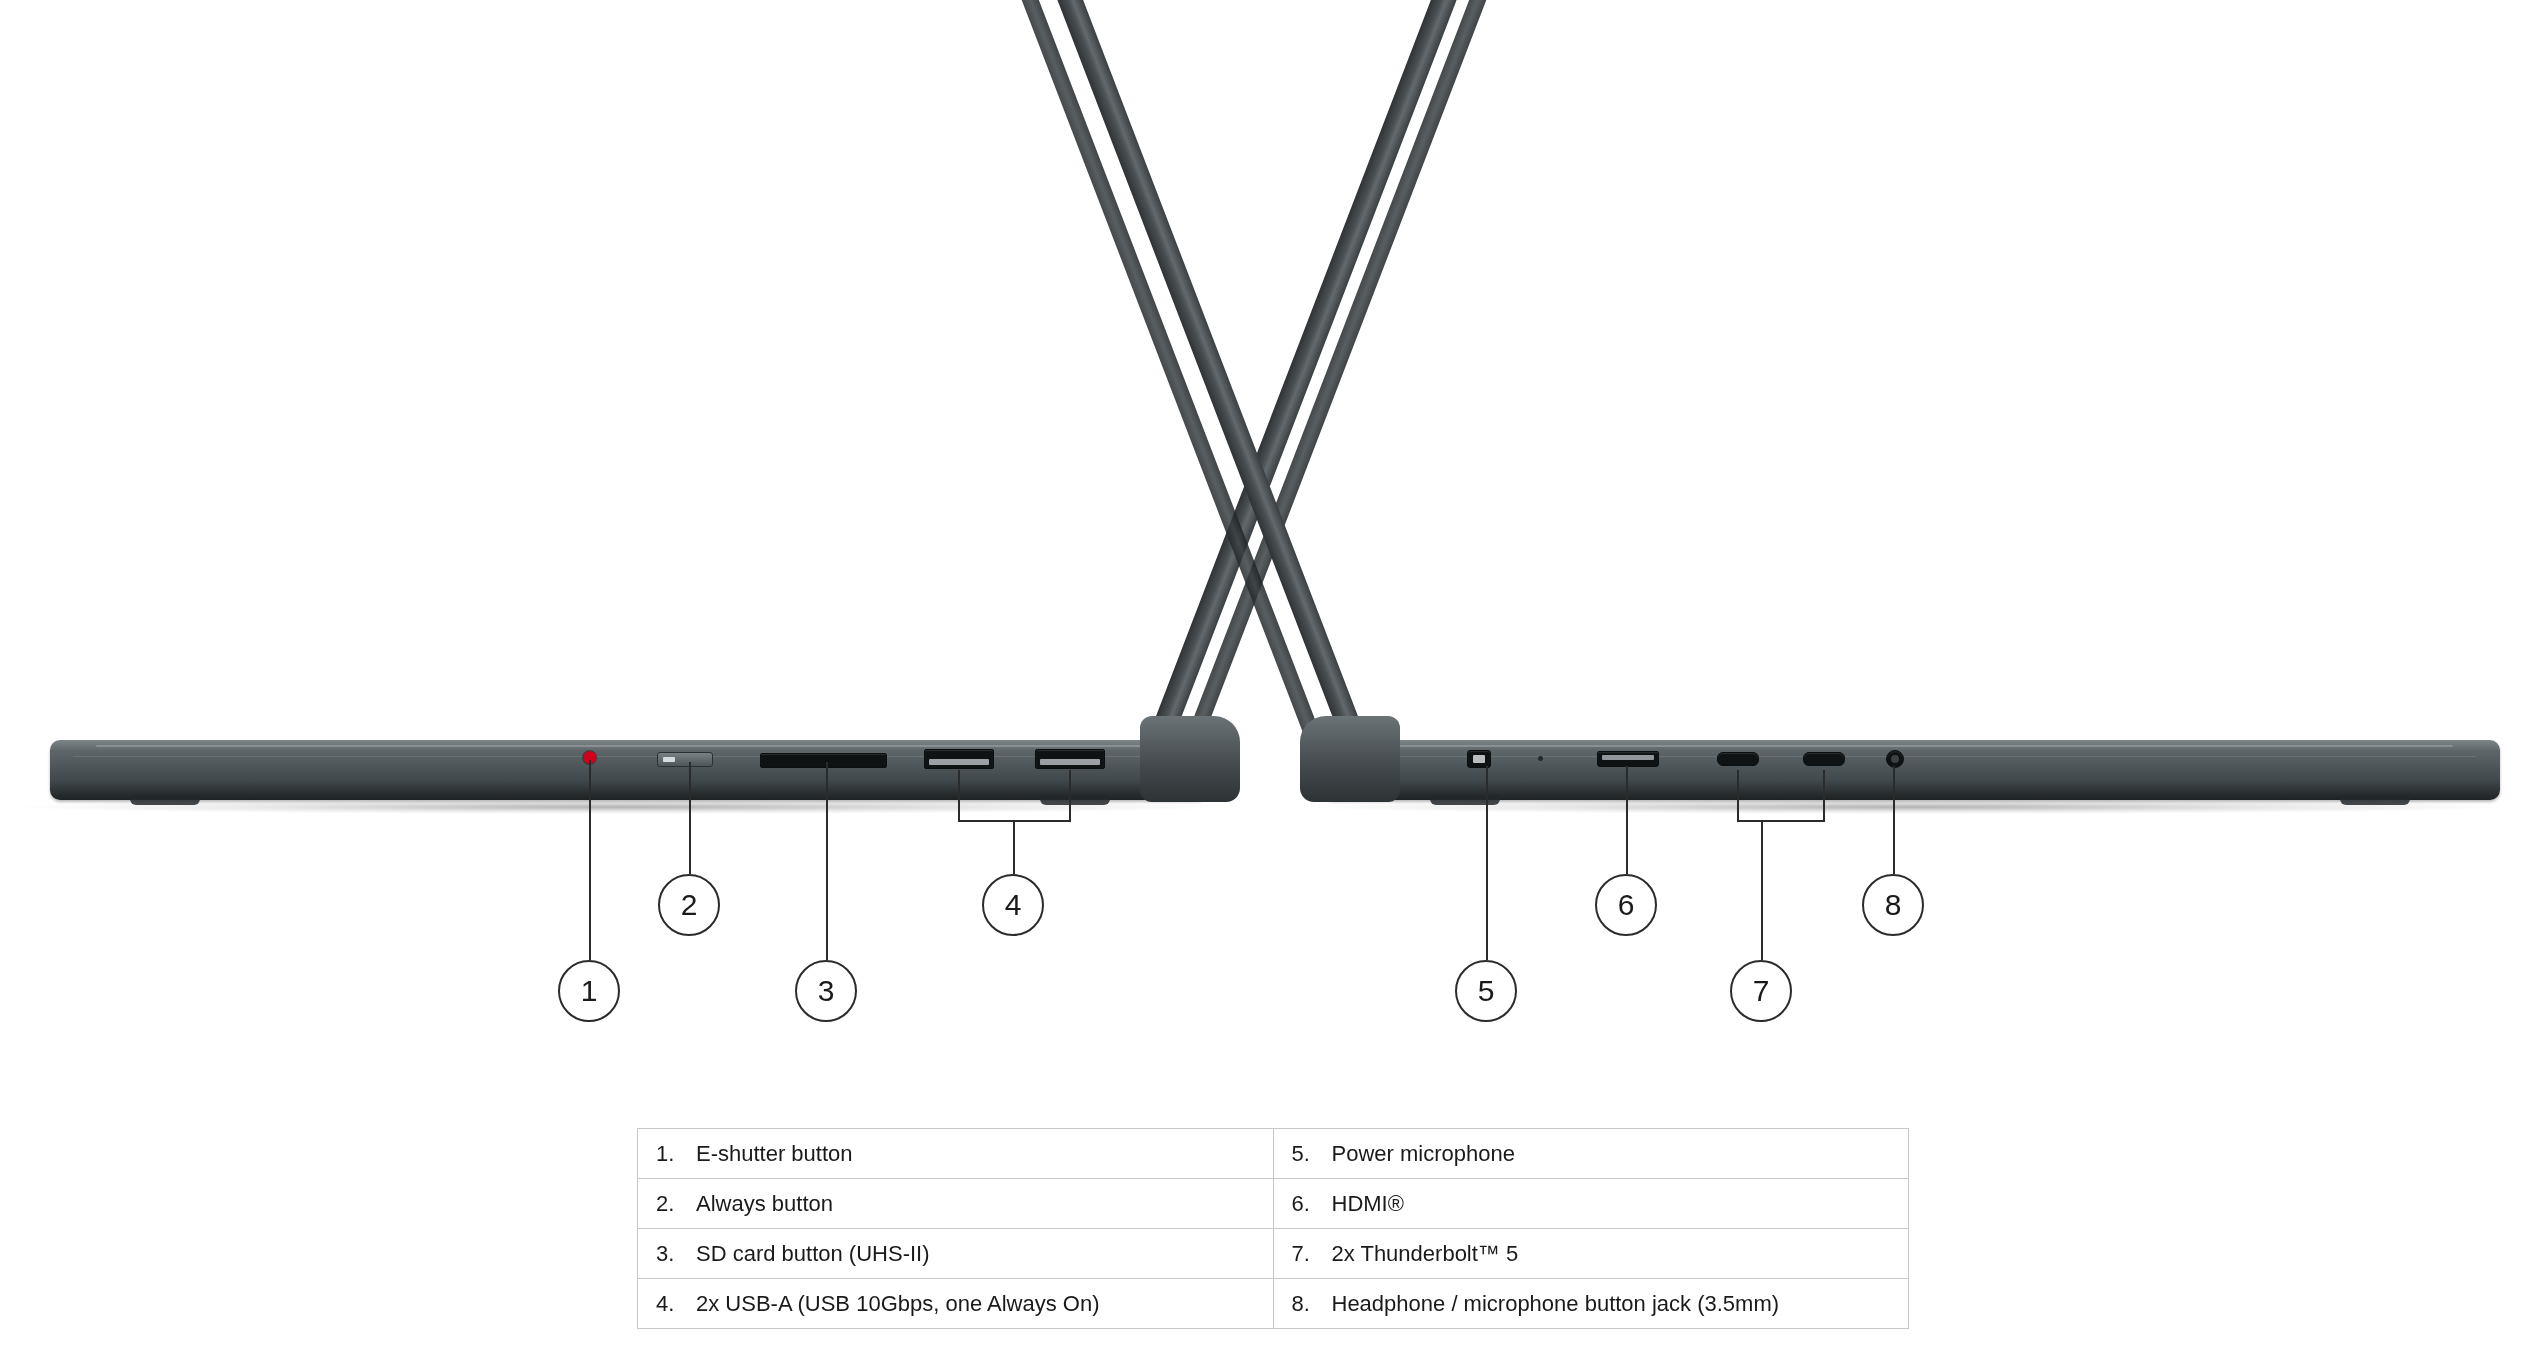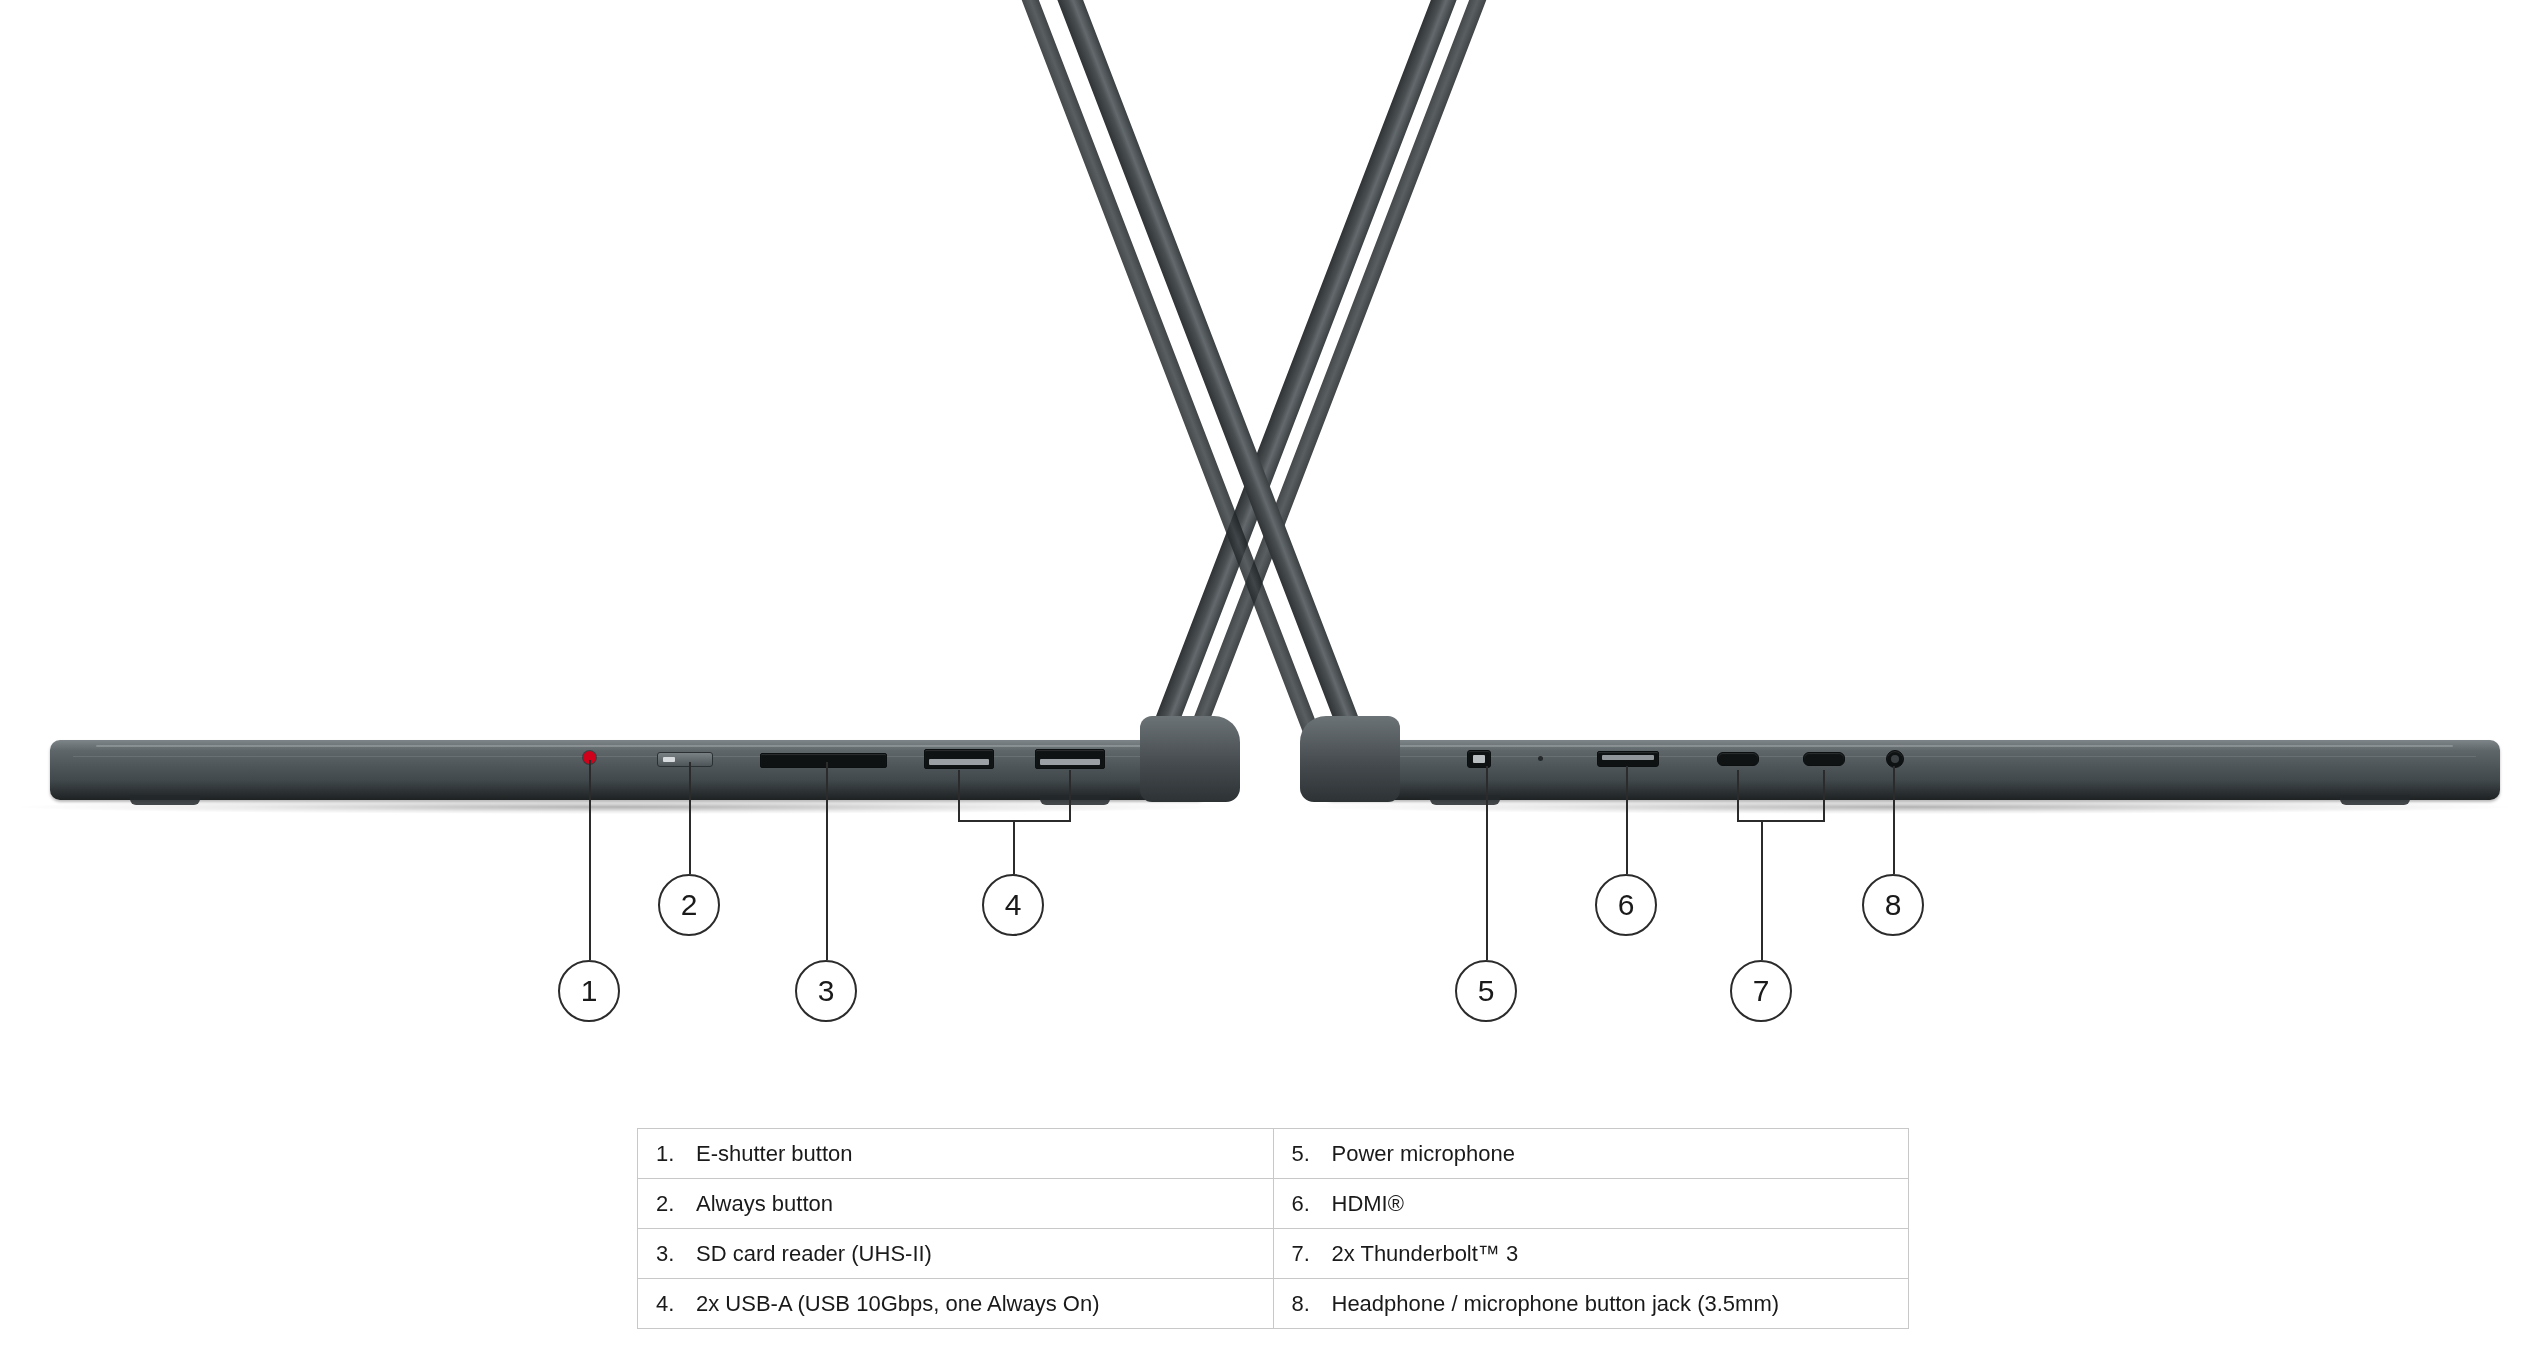--- a/index.html
+++ b/index.html
@@ -370,27 +370,27 @@
           <div class="cellwrap">
             <span class="idx">6.</span>
             <span>HDMI®</span>
           </div>
         </td>
       </tr>
       <tr>
         <td class="half">
           <div class="cellwrap">
             <span class="idx">3.</span>
-            <span>SD card reader (UHS-II)</span>
+            <span>SD card button (UHS-II)</span>
           </div>
         </td>
         <td class="half">
           <div class="cellwrap">
             <span class="idx">7.</span>
-            <span>2x Thunderbolt™ 3</span>
+            <span>2x Thunderbolt™ 5</span>
           </div>
         </td>
       </tr>
       <tr>
         <td class="half">
           <div class="cellwrap">
             <span class="idx">4.</span>
             <span>2x USB-A (USB 10Gbps, one Always On)</span>
           </div>
         </td>

